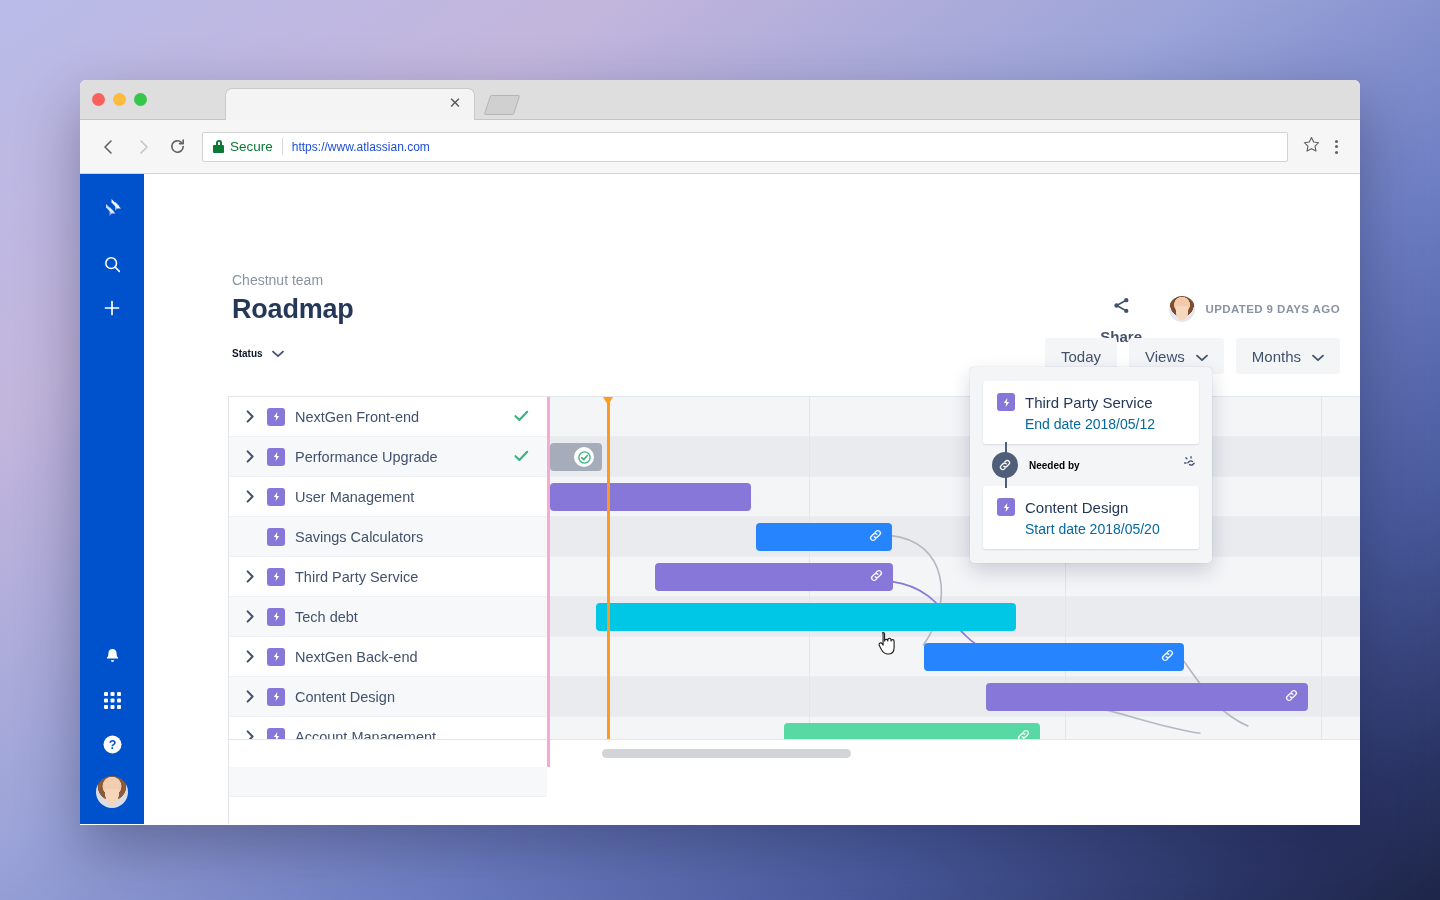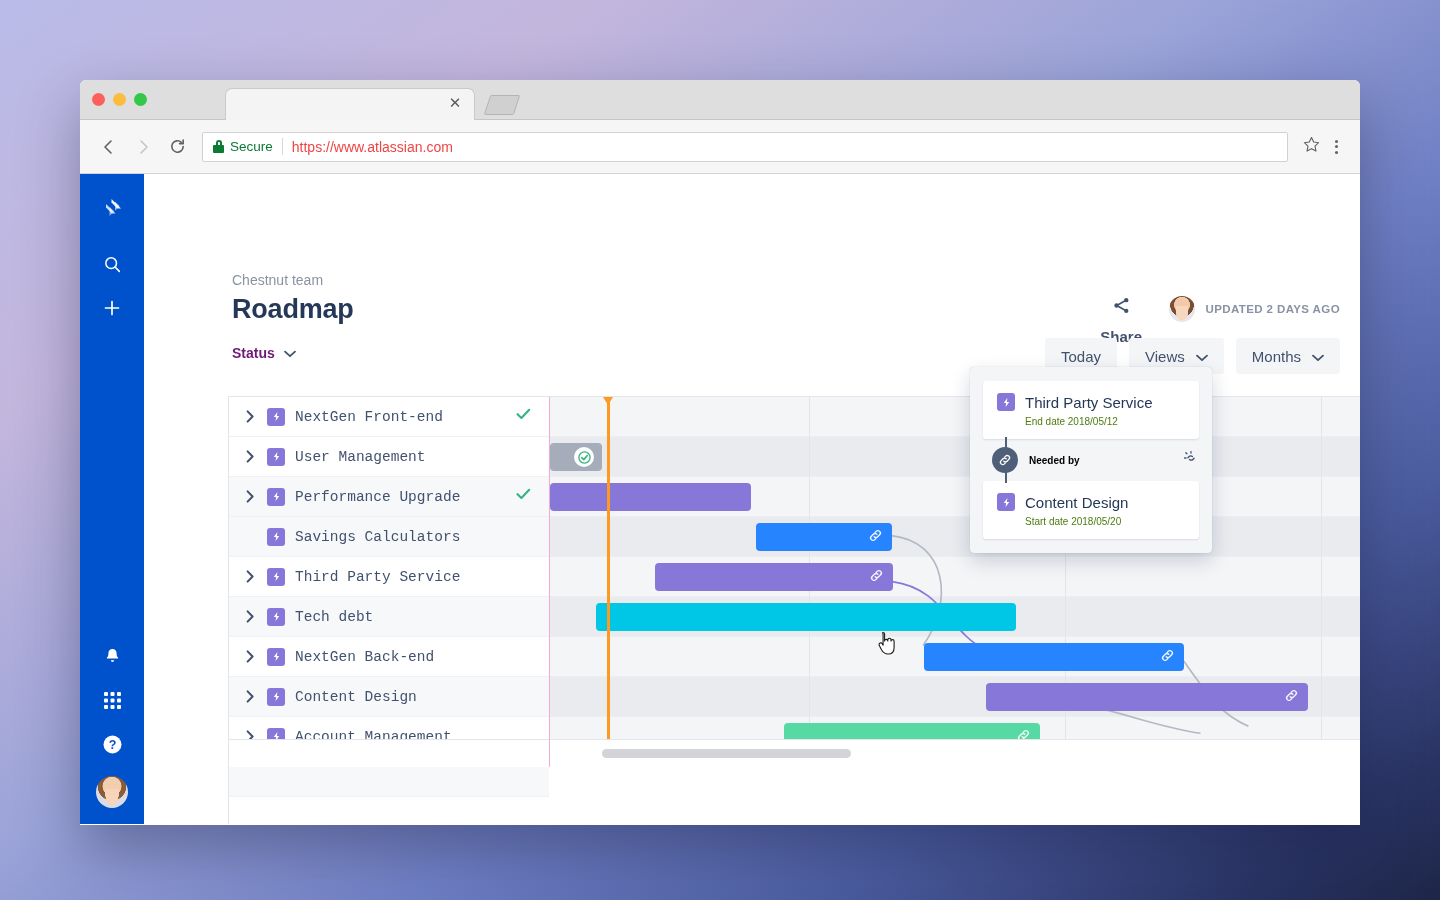--- a/index.html
+++ b/index.html
@@ -65,21 +65,21 @@
   .omnibox {
     flex: 1; height: 30px; margin: 0 8px 0 6px;
     background: #fff; border: 1px solid #d2d2d2; border-radius: 2px;
     display: flex; align-items: center; padding: 0 10px;
   }
   .lock { width: 11px; height: 13px; position: relative; margin-right: 6px; }
   .lock .body { position: absolute; bottom: 0; width: 11px; height: 8px; background: #0b7a34; border-radius: 1px; }
   .lock .shack { position: absolute; top: 0; left: 2.5px; width: 6px; height: 7px; border: 2px solid #0b7a34; border-bottom: none; border-radius: 3px 3px 0 0; }
   .secure-text { color: #0b7a34; font-size: 13.5px; margin-right: 9px; }
   .url-sep { width: 1px; height: 17px; background: #d8d8d8; margin-right: 9px; }
-  .url-text { color: #ef4444; font-size: 14px; }
+  .url-text { color: #1d4ed8; font-size: 12px; }
   .tb-right { display: flex; align-items: center; gap: 6px; padding-left: 6px; }
   .star { color: #5f6368; }
   .kebab { display: flex; flex-direction: column; gap: 2.5px; padding: 4px 8px; }
   .kebab i { width: 3px; height: 3px; background: #5f6368; border-radius: 50%; display: block; }
 
   
   .app { position: relative; height: 650px; background: #fff; display: flex; }
 
   .railbar {
     width: 64px; background: #0052CC; flex: none;
@@ -115,21 +115,21 @@
     background: radial-gradient(circle at 50% 34%, #f2c9aa 0 36%, #7a4e30 38% 54%, #e6e6ec 56%);
     position: relative; overflow: hidden;
   }
   .updated-avatar::after {
     content: ""; position: absolute; left: 5px; top: 10px; width: 16px; height: 17px;
     background: radial-gradient(ellipse at 50% 22%, #f7d7bd 0 54%, rgba(247,215,189,0) 58%);
   }
   .updated-text { font-size: 11.5px; letter-spacing: .4px; color: #8993a4; font-weight: 600; }
 
   .status-filter { position: absolute; left: 88px; top: 170px; display: flex; align-items: center; gap: 9px; cursor: pointer; }
-  .status-label { font-size: 14px; color: #701a75; font-weight: 600; }
+  .status-label { font-size: 10px; color: #0f172a; font-weight: 600; }
 
   .btn-group { position: absolute; right: 20px; top: 164px; display: flex; gap: 12px; }
   .pillbtn {
     background: #f4f5f7; border: none; border-radius: 3px;
     height: 36px; padding: 0 16px;
     font-family: inherit; font-size: 15px; color: #42526e;
     display: flex; align-items: center; gap: 11px; cursor: pointer;
   }
 
   
@@ -139,21 +139,21 @@
     border: 1px solid #e2e5ea; border-bottom: none;
     background: #fff; overflow: hidden;
   }
   .thead { display: flex; height: 57px; background: #f4f5f7; border-bottom: 1px solid #e2e5ea; }
   .th-epics { width: 321px; flex: none; display: flex; align-items: center; padding-left: 22px;
     font-size: 15px; color: #42526e; border-right: 1px solid #dfe1e6; }
   .th-month { flex: none; display: flex; align-items: center; justify-content: center;
     font-size: 11.5px; letter-spacing: 1.1px; color: #8993a4; border-right: 1px solid #e2e5ea; }
 
   .tbody { position: relative; height: 370px; display: flex; }
-  .left-col { width: 321px; flex: none; position: relative; border-right: 1px solid #f9a8d4; background: #fff; z-index: 4; font-family: Liberation Mono, monospace; }
+  .left-col { width: 321px; flex: none; position: relative; border-right: 3px solid #f9a8d4; background: #fff; z-index: 4; }
   .row-left {
     height: 40px; display: flex; align-items: center; padding-left: 14px; gap: 10px;
     border-bottom: 1px solid #f0f1f4;
   }
   .row-left.alt { background: #f7f8f9; }
   .chev { width: 14px; flex: none; color: #42526e; font-size: 13px; font-weight: 700; display: flex; align-items: center; justify-content: center; }
   .epic-badge {
     width: 18px; height: 18px; flex: none; border-radius: 3px; background: #8777D9;
     display: flex; align-items: center; justify-content: center;
   }
@@ -193,21 +193,21 @@
   
   .popup {
     position: absolute; left: 826px; top: 193px; width: 242px;
     background: #f4f5f7; border-radius: 4px; padding: 14px 13px;
     box-shadow: 0 8px 20px rgba(9,30,66,.18), 0 0 1px rgba(9,30,66,.28);
     z-index: 40;
   }
   .pop-card { background: #fff; border-radius: 3px; padding: 12px 14px; box-shadow: 0 1px 2px rgba(9,30,66,.12); }
   .pop-title-row { display: flex; align-items: center; gap: 10px; }
   .pop-title { font-size: 15px; color: #253858; }
-  .pop-sub { font-size: 10px; color: #4d7c0f; margin-top: 5px; margin-left: 28px; }
+  .pop-sub { font-size: 14px; color: #0369a1; margin-top: 5px; margin-left: 28px; }
   .pop-mid { position: relative; height: 42px; display: flex; align-items: center; gap: 11px; padding-left: 9px; }
   .pop-connector { position: absolute; left: 22px; top: -2px; bottom: -2px; width: 2px; background: #505f79; }
   .pop-linkchip { width: 26px; height: 26px; border-radius: 50%; background: #505f79;
     display: flex; align-items: center; justify-content: center; position: relative; z-index: 2; }
   .pop-mid-label { font-size: 10px; font-weight: 700; color: #000000; flex: 1; }
   .pop-unlink { color: #42526e; cursor: pointer; }
 
   .cursor-hand { position: absolute; z-index: 60; pointer-events: none; }
 </style>
 </head>
@@ -333,21 +333,21 @@
             <circle cx="4.8" cy="10" r="2.3" fill="#42526e" stroke="none"></circle>
             <circle cx="15" cy="15.6" r="2.3" fill="#42526e" stroke="none"></circle>
             <path d="M12.9 5.6 L6.9 8.9 M6.9 11.1 L12.9 14.4" stroke-linecap="round"></path>
           </svg>
         </span>
         <span class="share-label">Share</span>
       </div>
 
       <div class="updated-wrap">
         <div class="updated-avatar"></div>
-        <div class="updated-text">UPDATED 2 DAYS AGO</div>
+        <div class="updated-text">UPDATED 9 DAYS AGO</div>
       </div>
 
       <div class="status-filter">
         <span class="status-label">Status</span>
         <span>
           <svg width="12" height="8" viewBox="0 0 12 8">
               <path d="M1 1.6 L6 6.2 L11 1.6" fill="none" stroke="#42526e" stroke-width="1.8" stroke-linecap="round" stroke-linejoin="round"></path>
             </svg>
         </span>
       </div>
@@ -390,48 +390,48 @@
                   <span class="epic-badge">
                     <svg width="11" height="11" viewBox="0 0 12 12">
                       <path d="M7 1 L3 6.6 H5.6 L5 11 L9 5.4 H6.4 Z" fill="#fff"></path>
                     </svg>
                   </span>
                   <span class="epic-name">NextGen Front-end</span>
                   <span class="check-ok"><svg width="15" height="12" viewBox="0 0 15 12">
                       <path d="M1.5 6.2 L5.4 10 L13.2 1.8" fill="none" stroke="#36B37E" stroke-width="2.1" stroke-linecap="round" stroke-linejoin="round"></path>
                     </svg></span>
                 </div>
-                <div class="row-left">
-                  <span class="chev">
-                    <svg width="9" height="13" viewBox="0 0 9 13">
-                      <path d="M1.6 1.4 L6.6 6.5 L1.6 11.6" fill="none" stroke="#42526e" stroke-width="2" stroke-linecap="round" stroke-linejoin="round"></path>
-                    </svg>
-                  </span>
-                  <span class="epic-badge">
-                    <svg width="11" height="11" viewBox="0 0 12 12">
-                      <path d="M7 1 L3 6.6 H5.6 L5 11 L9 5.4 H6.4 Z" fill="#fff"></path>
-                    </svg>
-                  </span>
-                  <span class="epic-name">User Management</span>
-                </div>
                 <div class="row-left alt">
                   <span class="chev">
                     <svg width="9" height="13" viewBox="0 0 9 13">
                       <path d="M1.6 1.4 L6.6 6.5 L1.6 11.6" fill="none" stroke="#42526e" stroke-width="2" stroke-linecap="round" stroke-linejoin="round"></path>
                     </svg>
                   </span>
                   <span class="epic-badge">
                     <svg width="11" height="11" viewBox="0 0 12 12">
                       <path d="M7 1 L3 6.6 H5.6 L5 11 L9 5.4 H6.4 Z" fill="#fff"></path>
                     </svg>
                   </span>
                   <span class="epic-name">Performance Upgrade</span>
                   <span class="check-ok"><svg width="15" height="12" viewBox="0 0 15 12">
                       <path d="M1.5 6.2 L5.4 10 L13.2 1.8" fill="none" stroke="#36B37E" stroke-width="2.1" stroke-linecap="round" stroke-linejoin="round"></path>
                     </svg></span>
+                </div>
+                <div class="row-left">
+                  <span class="chev">
+                    <svg width="9" height="13" viewBox="0 0 9 13">
+                      <path d="M1.6 1.4 L6.6 6.5 L1.6 11.6" fill="none" stroke="#42526e" stroke-width="2" stroke-linecap="round" stroke-linejoin="round"></path>
+                    </svg>
+                  </span>
+                  <span class="epic-badge">
+                    <svg width="11" height="11" viewBox="0 0 12 12">
+                      <path d="M7 1 L3 6.6 H5.6 L5 11 L9 5.4 H6.4 Z" fill="#fff"></path>
+                    </svg>
+                  </span>
+                  <span class="epic-name">User Management</span>
                 </div>
                 <div class="row-left alt">
                   <span class="chev"></span>
                   <span class="epic-badge">
                     <svg width="11" height="11" viewBox="0 0 12 12">
                       <path d="M7 1 L3 6.6 H5.6 L5 11 L9 5.4 H6.4 Z" fill="#fff"></path>
                     </svg>
                   </span>
                   <span class="epic-name">Savings Calculators</span>
                 </div>

